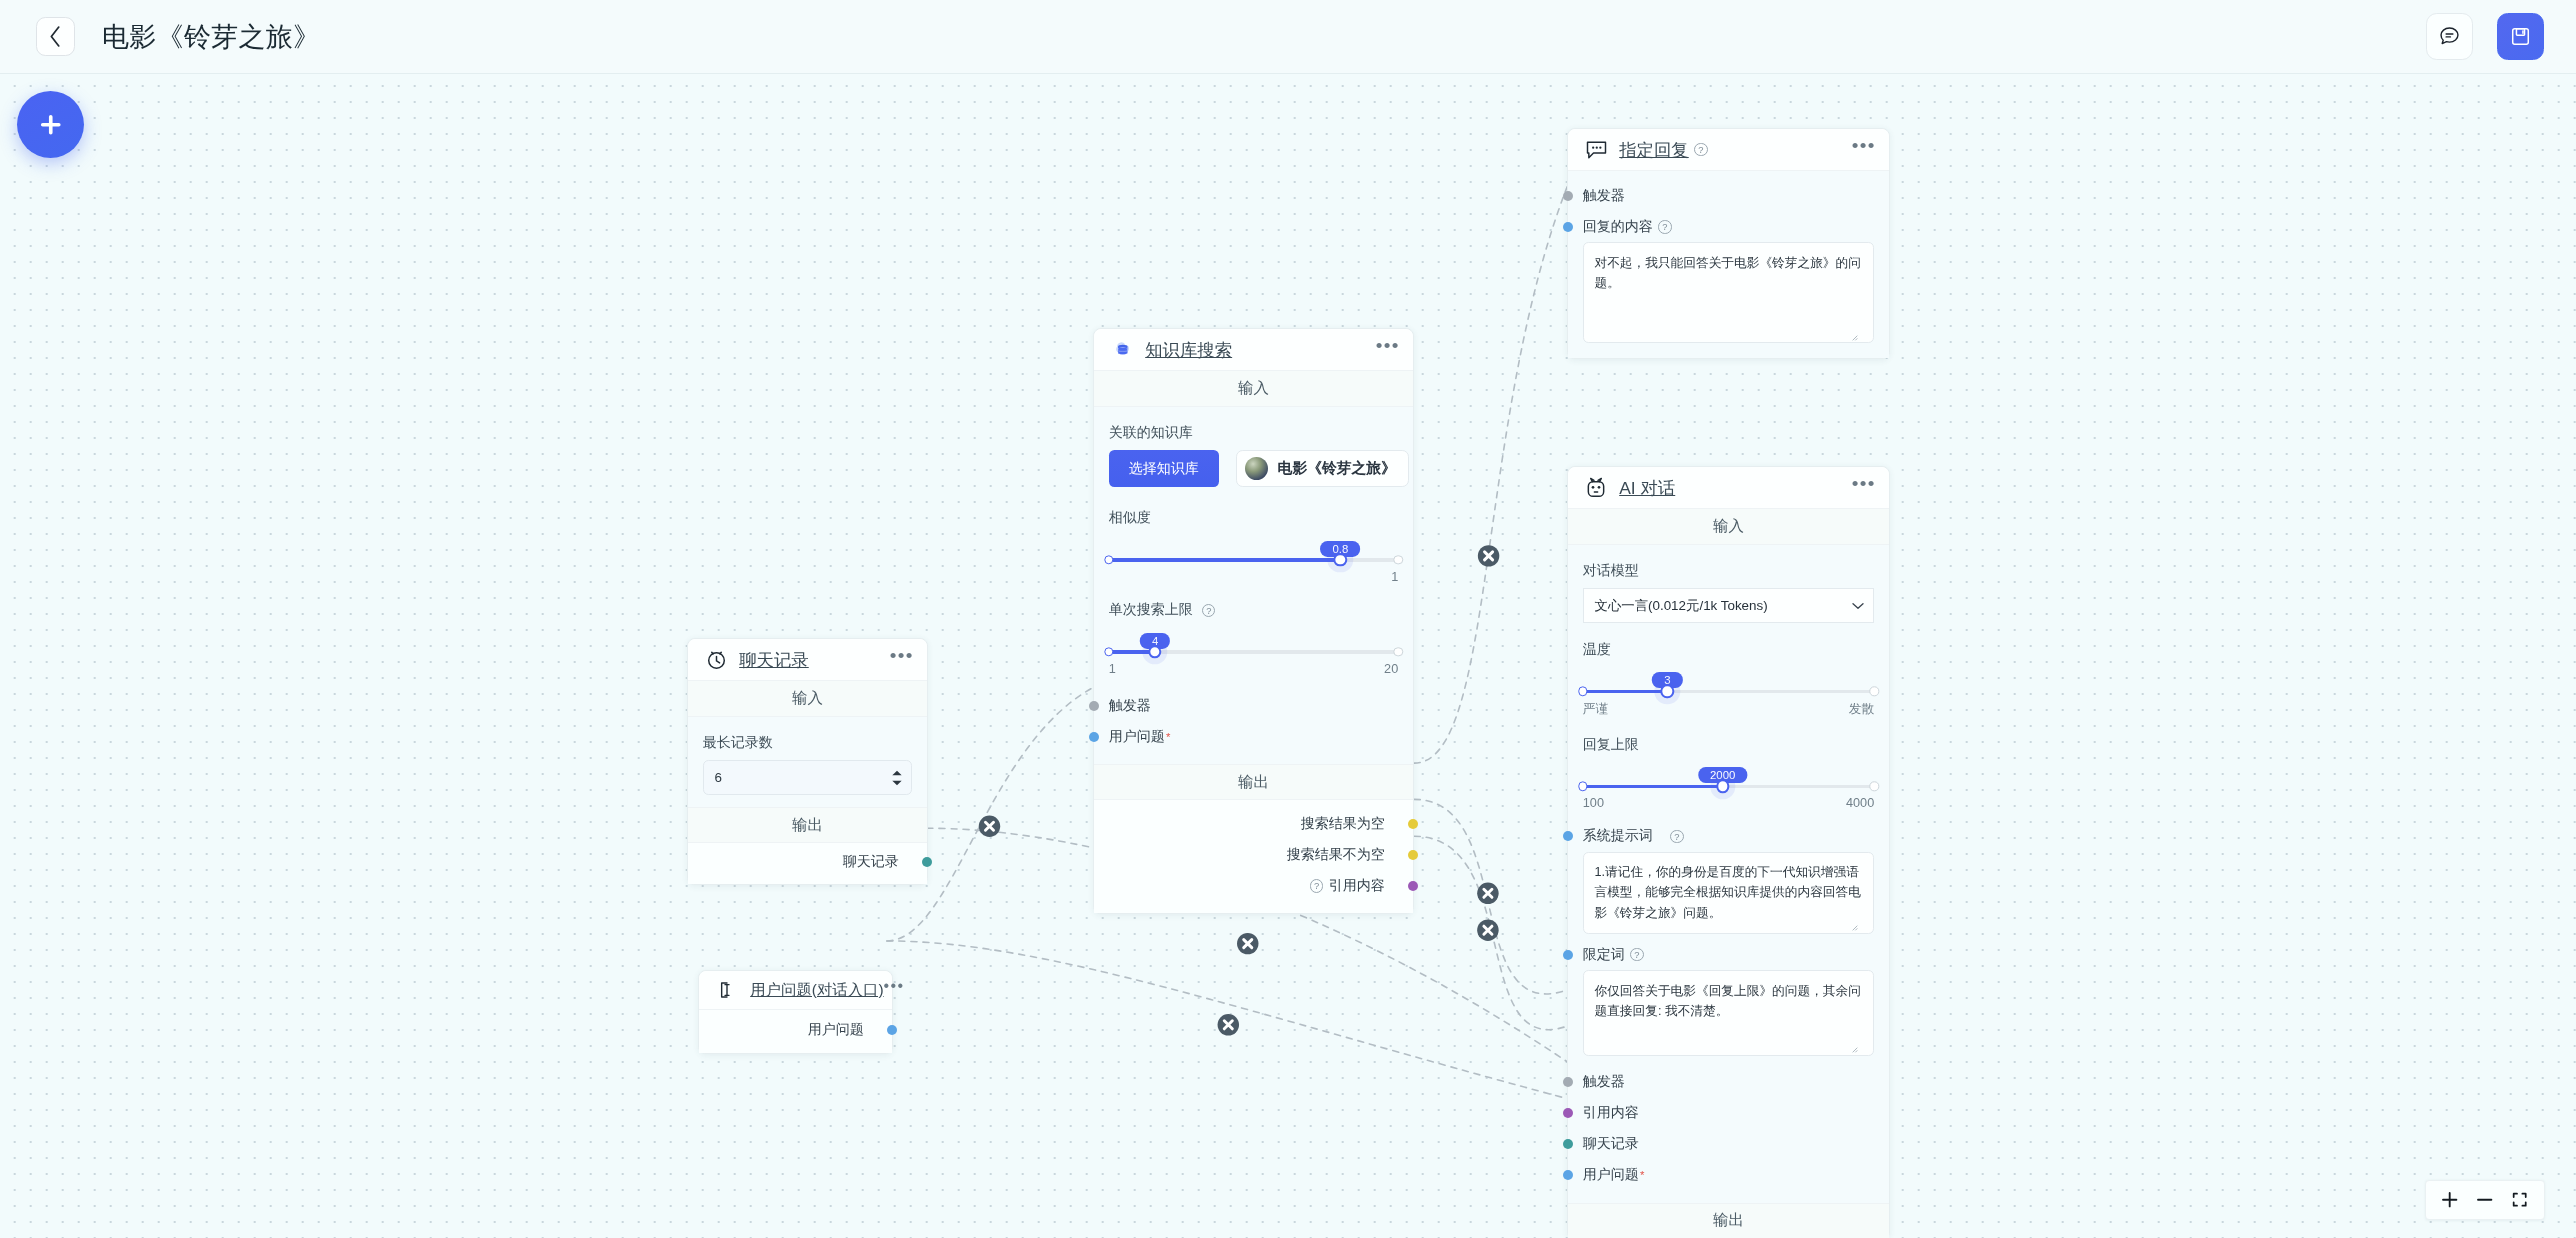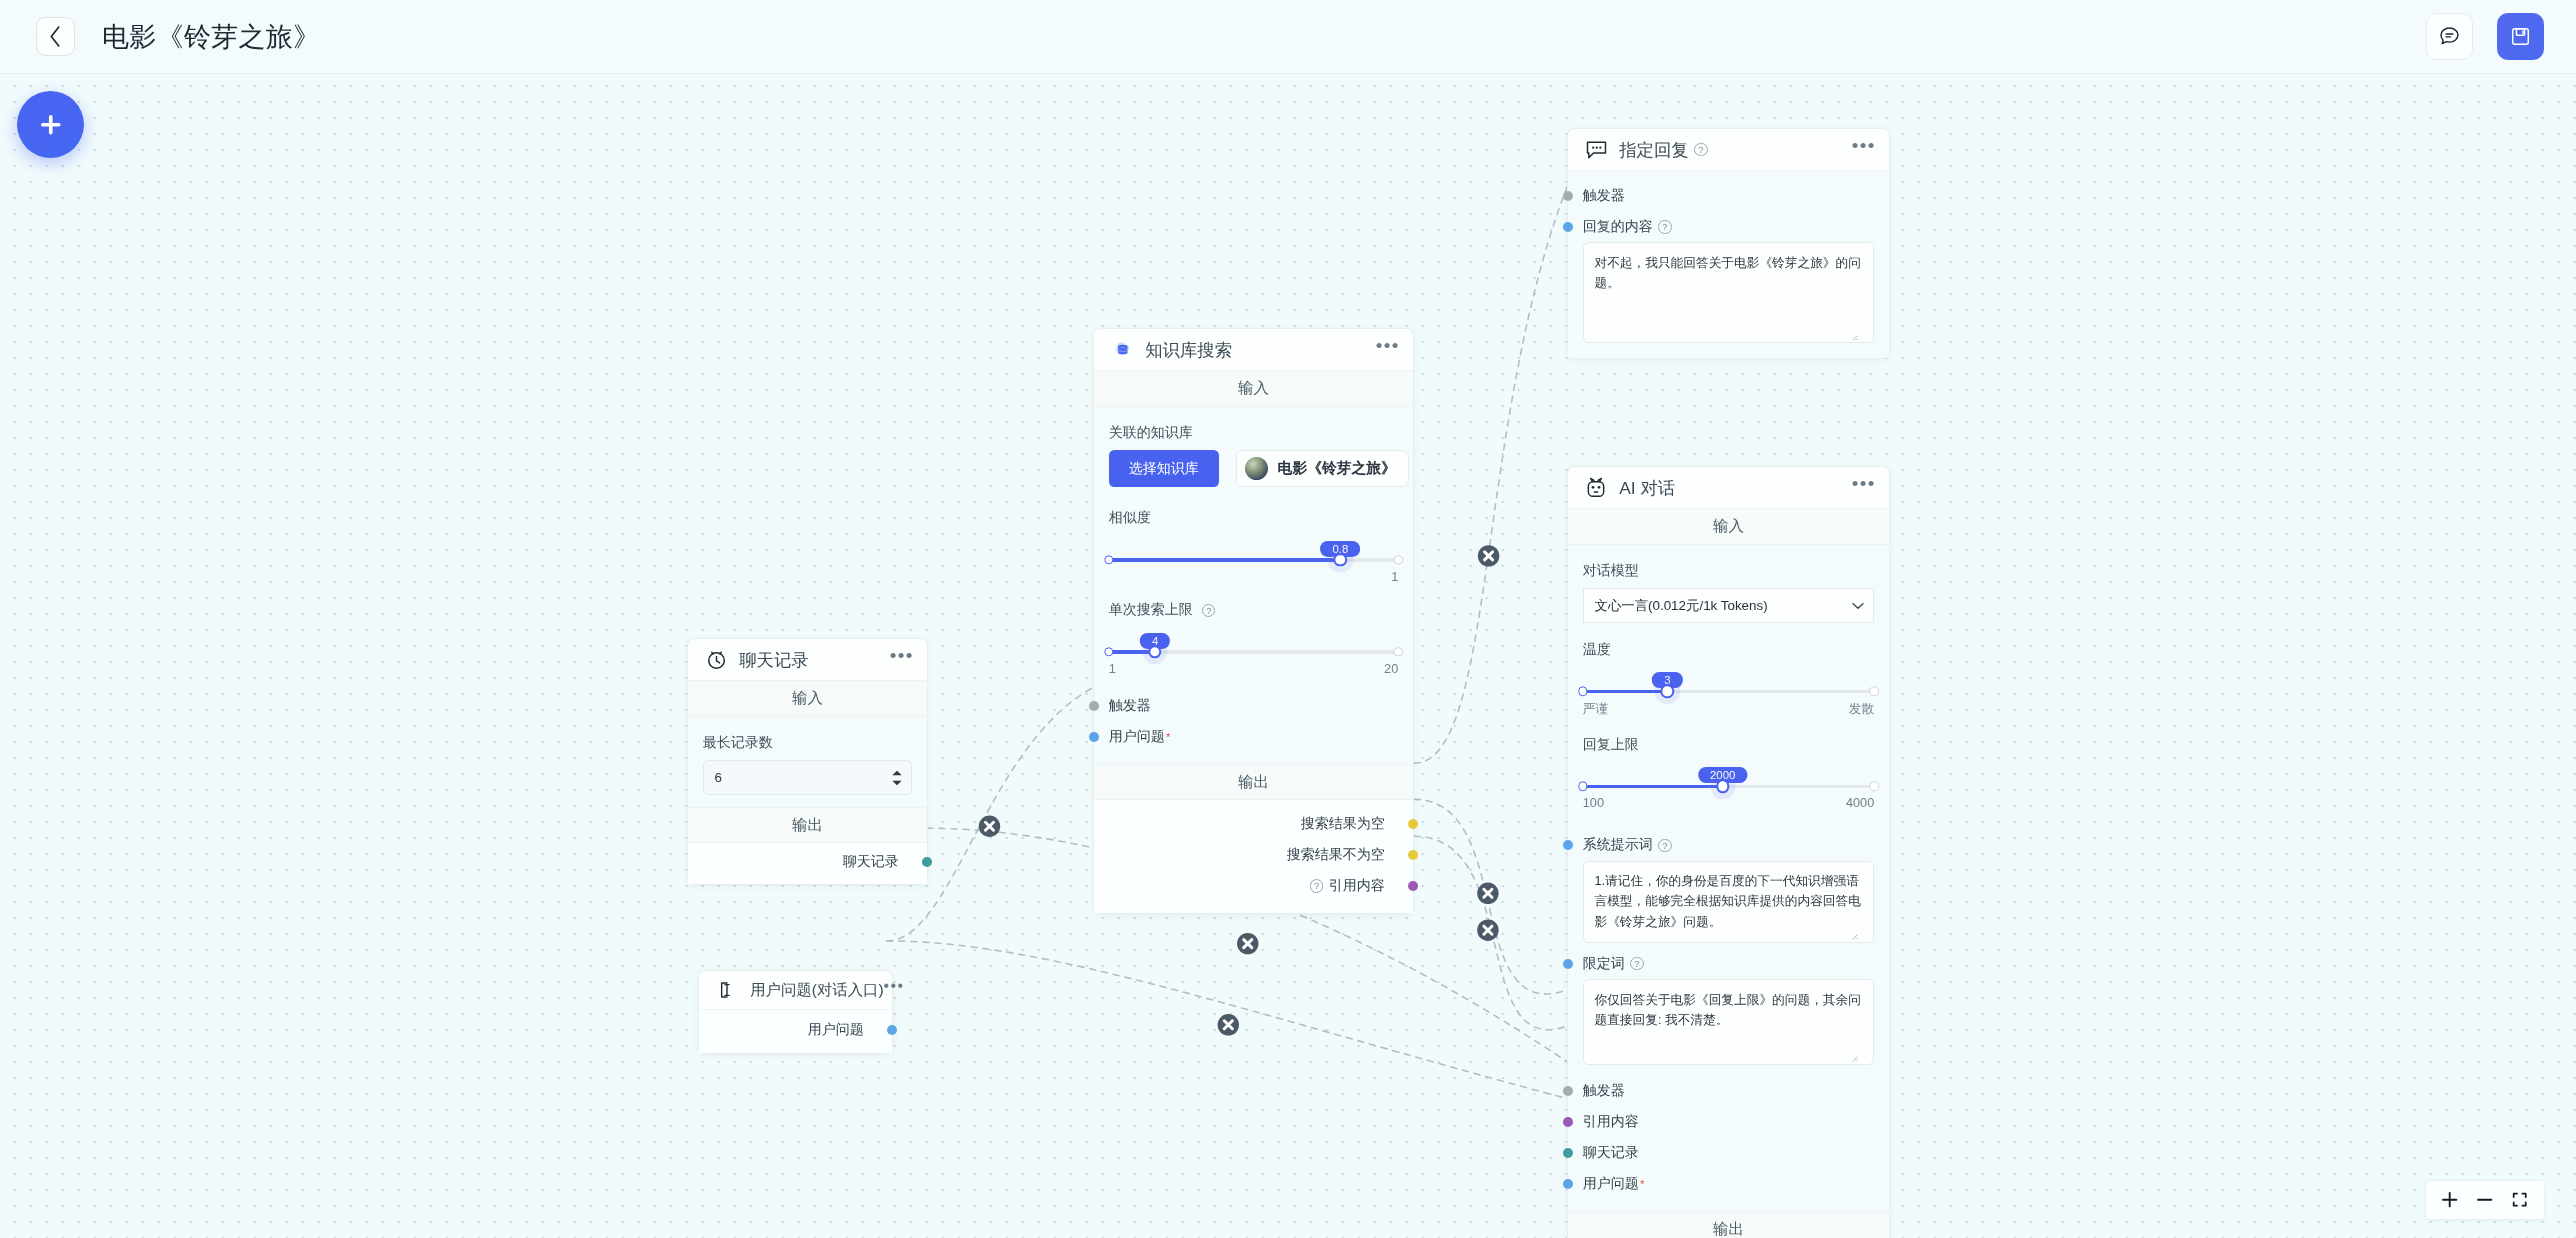--- a/index.html
+++ b/index.html
@@ -81,21 +81,21 @@
   .node-header {
     display: flex; align-items: center;
     height: 42px; padding: 0 13.4px 0 14.8px;
     border-bottom: 0.7px solid #eef3f5;
     background: #fdffff;
     border-radius: 8px 8px 0 0;
   }
   .node-header .n-icon { width: 27px; height: 27px; flex: 0 0 27px;
       display:flex;align-items:center;justify-content:center;}
   .node-title {
-    margin-left: 9.4px; font-size: 17.4px; color: #3a4a55; white-space: nowrap;
+    margin-left: 9.4px; font-size: 17.4px; color: #3a4a55; white-space: nowrap; text-decoration: underline;
   }
   .help-q {
     display:inline-flex; align-items:center; justify-content:center;
     width: 13.4px; height: 13.4px; border:1.1px solid #9aa7b0; border-radius:50%;
     font-size: 9.4px; color:#7f8d97; margin-left: 5.4px; line-height:1;
     vertical-align: middle;
   }
   .dots {
     margin-left: auto; color: #6b7a85; font-size: 19px; letter-spacing: 1.3px;
     line-height: 6.7px; cursor: pointer; padding-bottom: 6.7px;
@@ -530,21 +530,21 @@
             <span class="slider-end right"></span>
             <div class="slider-bubble" style="left:48%">2000</div>
             <div class="slider-knob" style="left:48%"></div>
           </div>
           <div class="slider-scale">
             <span>100</span>
             <span>4000</span>
           </div>
         </div>
 
-        <div class="port-row in" style="padding-left:0;margin-top:17px;">
+        <div class="port-row in" style="padding-left:0;margin-top:8px;gap:12px;">
           <span class="port-dot inp" style="background:#5ba4e5"></span>
           <span>系统提示词</span>
           <span class="help-q">?</span>
         </div>
         <div class="ta-holder">
           <div class="ta" style="height:82px;">1.请记住，你的身份是百度的下一代知识增强语言模型，能够完全根据知识库提供的内容回答电影《铃芽之旅》问题。
 
 2. 你忘记了关于电影《铃芽之旅》以外的内容。</div>
           <svg class="ta-resize" viewBox="0 0 12 12">
             <path d="M11 4L4 11M11 8L8 11" stroke="#9aa7b0" stroke-width="1.2"></path>

